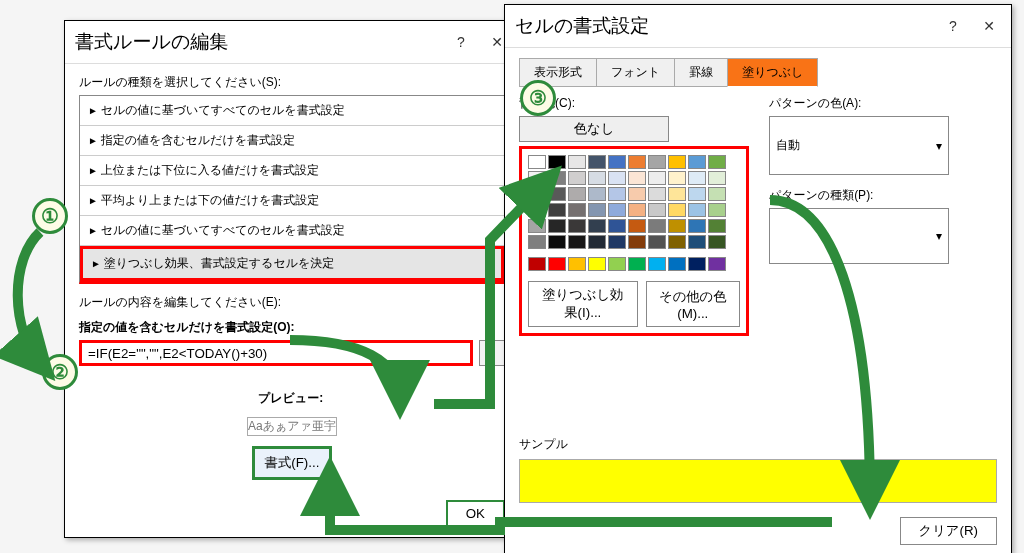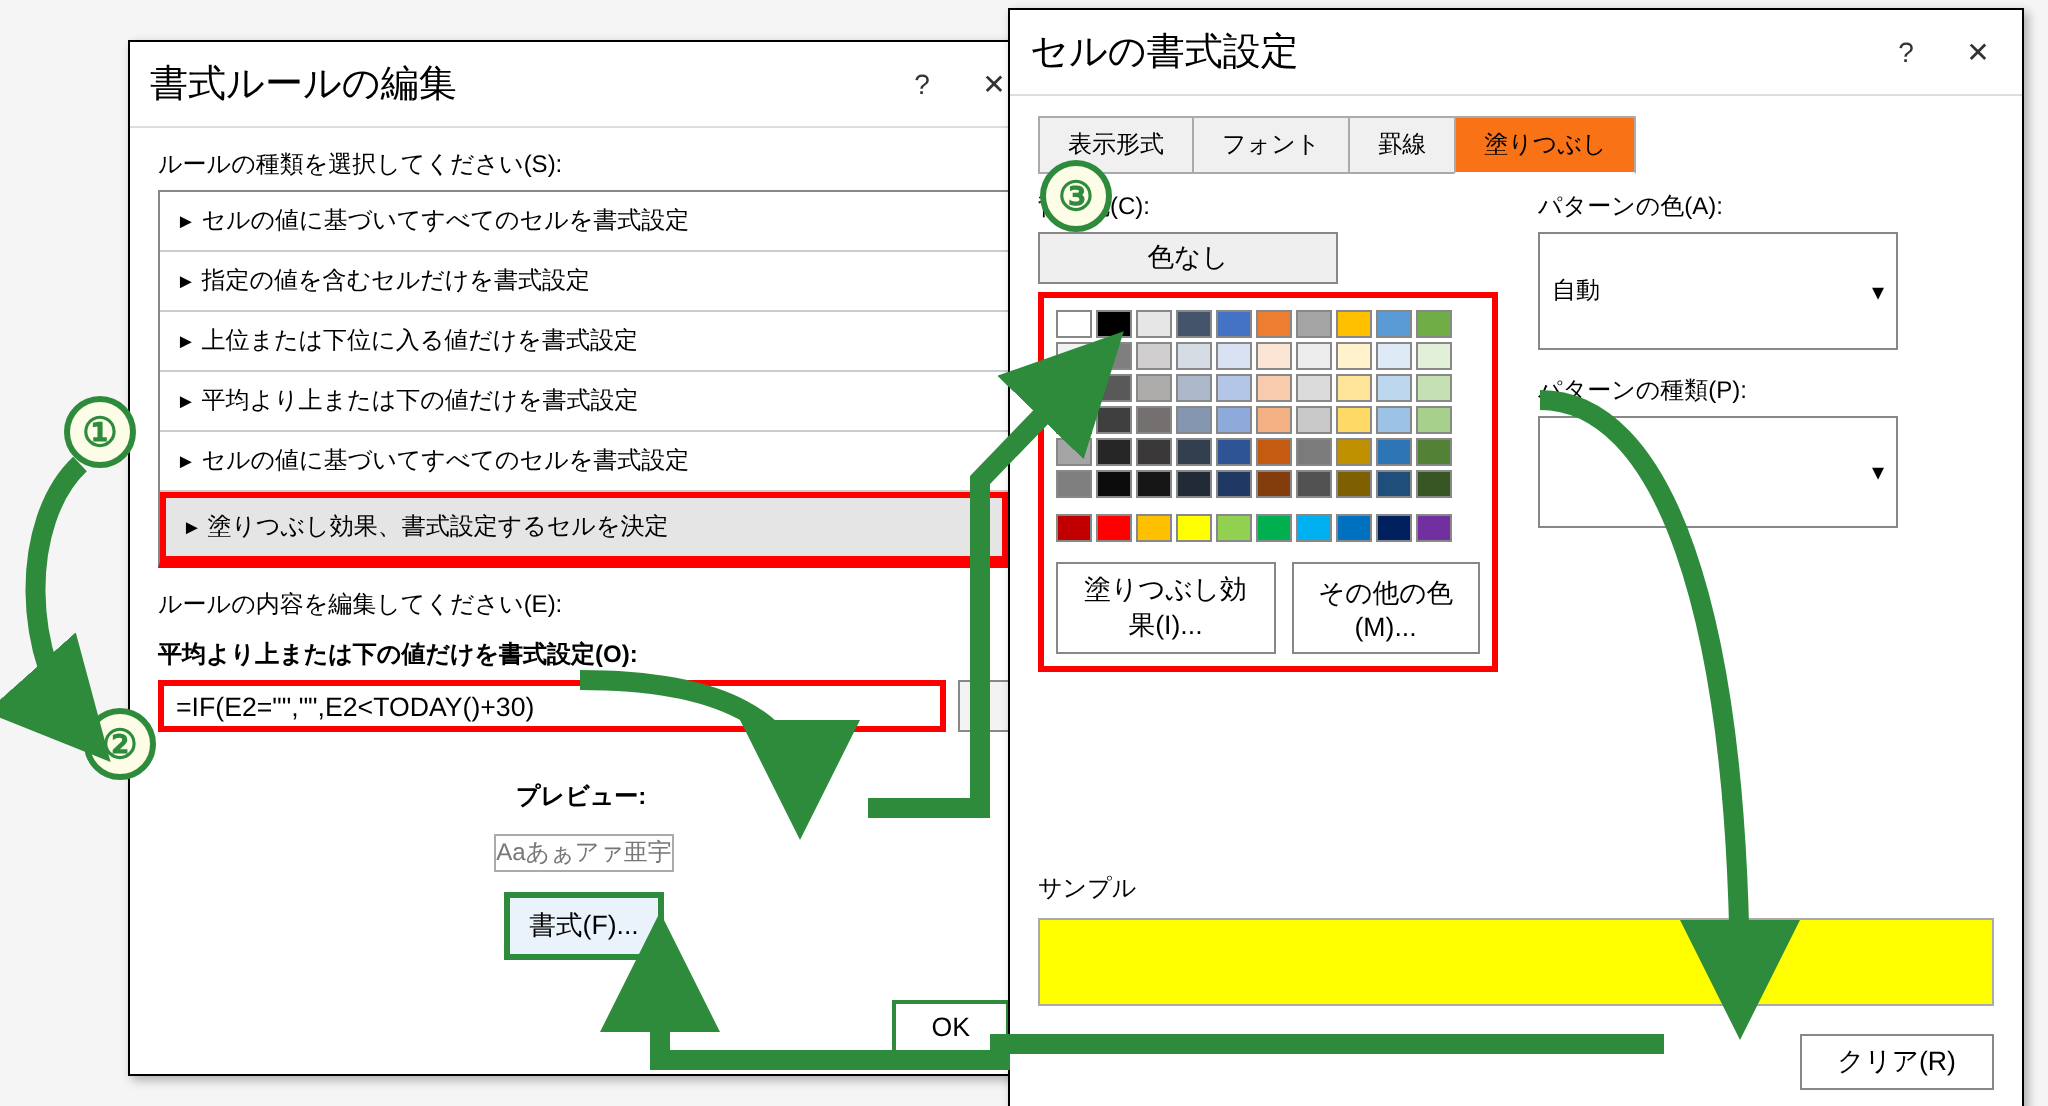--- a/index.html
+++ b/index.html
@@ -207,21 +207,21 @@
     <div class="label">ルールの種類を選択してください(S):</div>
     <div class="rulelist">
       <div class="ruleitem">セルの値に基づいてすべてのセルを書式設定</div>
       <div class="ruleitem">指定の値を含むセルだけを書式設定</div>
       <div class="ruleitem">上位または下位に入る値だけを書式設定</div>
       <div class="ruleitem">平均より上または下の値だけを書式設定</div>
       <div class="ruleitem">セルの値に基づいてすべてのセルを書式設定</div>
       <div class="ruleitem highlight">塗りつぶし効果、書式設定するセルを決定</div>
     </div>
     <div class="label" style="margin-top:10px;">ルールの内容を編集してください(E):</div>
-    <div class="subheading">平均より上または下の値だけを書式設定(O):</div>
+    <div class="subheading">指定の値を含むセルだけを書式設定(O):</div>
     <div class="formula-row">
       <input class="formula-input" value="=IF(E2=&quot;&quot;,&quot;&quot;,E2&lt;TODAY()+30)" style="">
       <div class="picker-btn">↥</div>
     </div>
     <div class="preview-row">
       <div class="preview-label">プレビュー:</div>
       <div class="preview-box">Aaあぁアァ亜宇</div>
       <button class="format-btn">書式(F)...</button>
     </div>
   </div>

